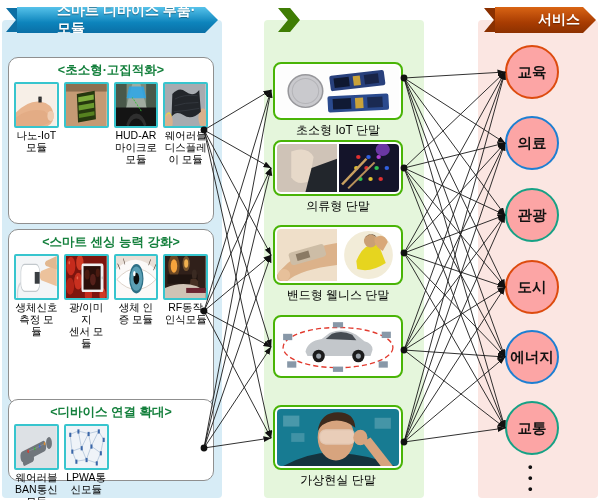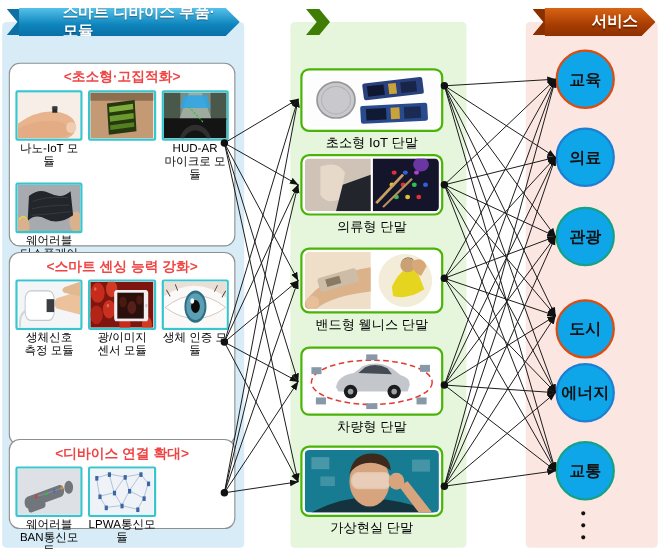--- a/index.html
+++ b/index.html
@@ -26,39 +26,39 @@
   .banner-mid{left:278px;width:136px;}
   .banner-mid .chev{background:#3f7d04;}
   .banner-mid .ribbon{background:linear-gradient(#93d02c,#549c08 60%,#447e04);margin-top:30px;}
   .banner-right{left:484px;width:112px;}
   .banner-right .chev{background:#8a3000;}
   .banner-right .ribbon{background:linear-gradient(#d96414,#a83c02 60%,#8d3100);}
   
   .group-box{position:absolute;left:8px;width:206px;background:#fff;
     border:1.5px solid #8f8f8f;border-radius:10px;z-index:3;
     box-sizing:border-box;padding:3px 5px;}
-  .group-title{text-align:center;font-weight:bold;font-size:12.5px;color:#ef4444;
+  .group-title{text-align:center;font-weight:bold;font-size:12.5px;color:#15803d;
     padding:1px 0 3px;white-space:nowrap;}
-  .thumb-grid{display:grid;grid-template-columns:1fr 1fr 1fr;column-gap:5px;row-gap:1px;}
+  .thumb-grid{display:grid;grid-template-columns:1fr 1fr 1fr 1fr;column-gap:5px;row-gap:1px;}
   .thumb{display:flex;flex-direction:column;align-items:center;}
   .thumb-img{width:100%;border:2px solid #37c5ce;border-radius:2px;overflow:hidden;
     box-sizing:border-box;background:#fff;}
   .thumb-img svg{display:block;width:100%;height:100%;}
   .t44{height:46px;}
   .thumb-label{text-align:center;font-size:10.5px;line-height:1.15;color:#000;
     white-space:pre-line;margin-top:1px;}
   
   .device{position:absolute;left:273px;width:130px;z-index:3;}
   .device-img{border:2.5px solid #49b406;border-radius:8px;background:#fff;
     box-sizing:border-box;overflow:hidden;padding:2px;}
   .device-img svg{display:block;width:100%;height:100%;border-radius:4px;}
   .device-label{text-align:center;font-size:12px;color:#000;margin-top:2px;white-space:nowrap;}
   
   .service{position:absolute;left:505px;width:54px;height:54px;border-radius:50%;
-    background:#0ea5e9;border:2.5px solid #888;box-sizing:border-box;z-index:3;
+    background:#fca5a5;border:2.5px solid #888;box-sizing:border-box;z-index:3;
     display:flex;align-items:center;justify-content:center;
     font-size:14.5px;font-weight:bold;color:#111;}
   .more-dots{position:absolute;left:528px;top:461px;z-index:3;color:#111;
     font-size:13px;font-weight:bold;line-height:.85;text-align:center;white-space:pre-line;}
   
   #edges{position:absolute;left:0;top:0;width:600px;height:500px;z-index:5;pointer-events:none;}
 </style>
 </head>
 <body>
 
@@ -192,20 +192,38 @@
             <path d="M0,0 L100,0 L100,18 Q50,-8 0,16 Z" fill="#e9dfd7"></path>
             <path d="M2,28 Q50,2 98,28 Q50,52 2,28 Z" fill="#ffffff" stroke="#c9b8aa" stroke-width="1"></path>
             <circle cx="50" cy="27" r="16" fill="#5b9fb5"></circle>
             <circle cx="50" cy="27" r="16" fill="none" stroke="#2e6f85" stroke-width="3"></circle>
             <circle cx="50" cy="27" r="7" fill="#0d0d0d"></circle>
             <circle cx="45" cy="21" r="3" fill="#ffffff"></circle>
             <path d="M10,16 L4,9 M22,10 L18,3 M80,11 L85,4 M92,17 L98,10" stroke="#4a3a30" stroke-width="1.2"></path>
           </svg>
         </div>
         <div class="thumb-label">생체 인증 모듈</div>
+      </div>
+      <div class="thumb">
+        <div class="thumb-img t44">
+          <svg viewBox="0 0 100 50" preserveAspectRatio="none">
+            <rect width="100" height="50" fill="#30201a"></rect>
+            <circle cx="22" cy="12" r="14" fill="#f5a33c" opacity=".3"></circle>
+            <circle cx="22" cy="12" r="8" fill="#f5a33c"></circle>
+            <circle cx="52" cy="9" r="9" fill="#f0b050" opacity=".35"></circle>
+            <circle cx="52" cy="9" r="5" fill="#f0b050"></circle>
+            <rect x="6" y="22" width="74" height="11" fill="#1f1410"></rect>
+            <circle cx="72" cy="22" r="6" fill="#3a2a22"></circle>
+            <path d="M62,28 Q74,24 82,30 L84,44 L60,44 Z" fill="#47302 4" fill-opacity="1"></path>
+            <path d="M62,28 Q74,24 82,30 L84,44 L60,44 Z" fill="#473024"></path>
+            <path d="M0,50 L0,38 Q40,30 78,36 L100,42 L100,50 Z" fill="#cfc3b5"></path>
+            <rect x="52" y="38" width="48" height="6" fill="#6a2430"></rect>
+          </svg>
+        </div>
+        <div class="thumb-label">RF동작인식모듈</div>
       </div>
     </div>
   </div>
 
   <div class="group-box" style="top:399px;height:82px;">
     <div class="group-title">&lt;디바이스 연결 확대&gt;</div>
     <div class="thumb-grid">
       <div class="thumb">
         <div class="thumb-img t44">
           <svg viewBox="0 0 100 50" preserveAspectRatio="none">
@@ -336,21 +354,20 @@
             <rect x="55" y="3" width="10" height="5"></rect>
         </g>
         <path d="M28,31 Q30,21 44,19 L52,13 Q66,8 78,15 L86,21 Q94,23 94,29 L92,35 L30,35 Z" fill="#c3c7cb"></path>
         <path d="M48,19 L54,14 Q64,10 74,15 L78,20 Z" fill="#454b52"></path>
         <circle cx="41" cy="35" r="6" fill="#1c1c1c"></circle>
           <circle cx="41" cy="35" r="2.5" fill="#9aa2aa"></circle>
         <circle cx="80" cy="35" r="6" fill="#1c1c1c"></circle>
           <circle cx="80" cy="35" r="2.5" fill="#9aa2aa"></circle>
       </svg>
     </div>
-    <div class="device-label">차량형 단말</div>
   </div>
 
   <div class="device" style="top:405px;">
     <div class="device-img" style="height:65px;">
       <svg viewBox="0 0 120 52" preserveAspectRatio="none">
         <rect width="120" height="52" fill="#177b92"></rect>
         <rect x="6" y="6" width="16" height="10" fill="#ffffff" opacity=".22"></rect>
         <rect x="14" y="22" width="13" height="8" fill="#ffffff" opacity=".18"></rect>
         <rect x="96" y="8" width="16" height="10" fill="#ffffff" opacity=".2"></rect>
         <path d="M6,52 Q35,38 60,40 Q92,42 116,52 Z" fill="#15333e"></path>
@@ -360,21 +377,21 @@
         <circle cx="82" cy="26" r="7" fill="#d7a47e"></circle>
         <path d="M84,30 L102,52 L114,52 L92,26 Z" fill="#d7a47e"></path>
       </svg>
     </div>
     <div class="device-label">가상현실 단말</div>
   </div>
 
   <div class="service" style="top: 45px; border-color: rgb(221, 75, 14);">교육</div>
   <div class="service" style="top: 116px; border-color: rgb(29, 127, 210);">의료</div>
   <div class="service" style="top: 188px; border-color: rgb(22, 161, 133);">관광</div>
-  <div class="service" style="top: 272px; border-color: rgb(221, 75, 14);">도시</div>
+  <div class="service" style="top: 260px; border-color: rgb(221, 75, 14);">도시</div>
   <div class="service" style="top: 330px; border-color: rgb(29, 127, 210);">에너지</div>
   <div class="service" style="top: 401px; border-color: rgb(22, 161, 133);">교통</div>
   <div class="more-dots">•
 •
 •</div>
 
   <svg id="edges">
     <defs>
       <marker id="arr" markerWidth="9" markerHeight="8" refX="7.5" refY="3" orient="auto" markerUnits="userSpaceOnUse">
         <path d="M0,0 L8,3 L0,6 Z" fill="#111"></path>

